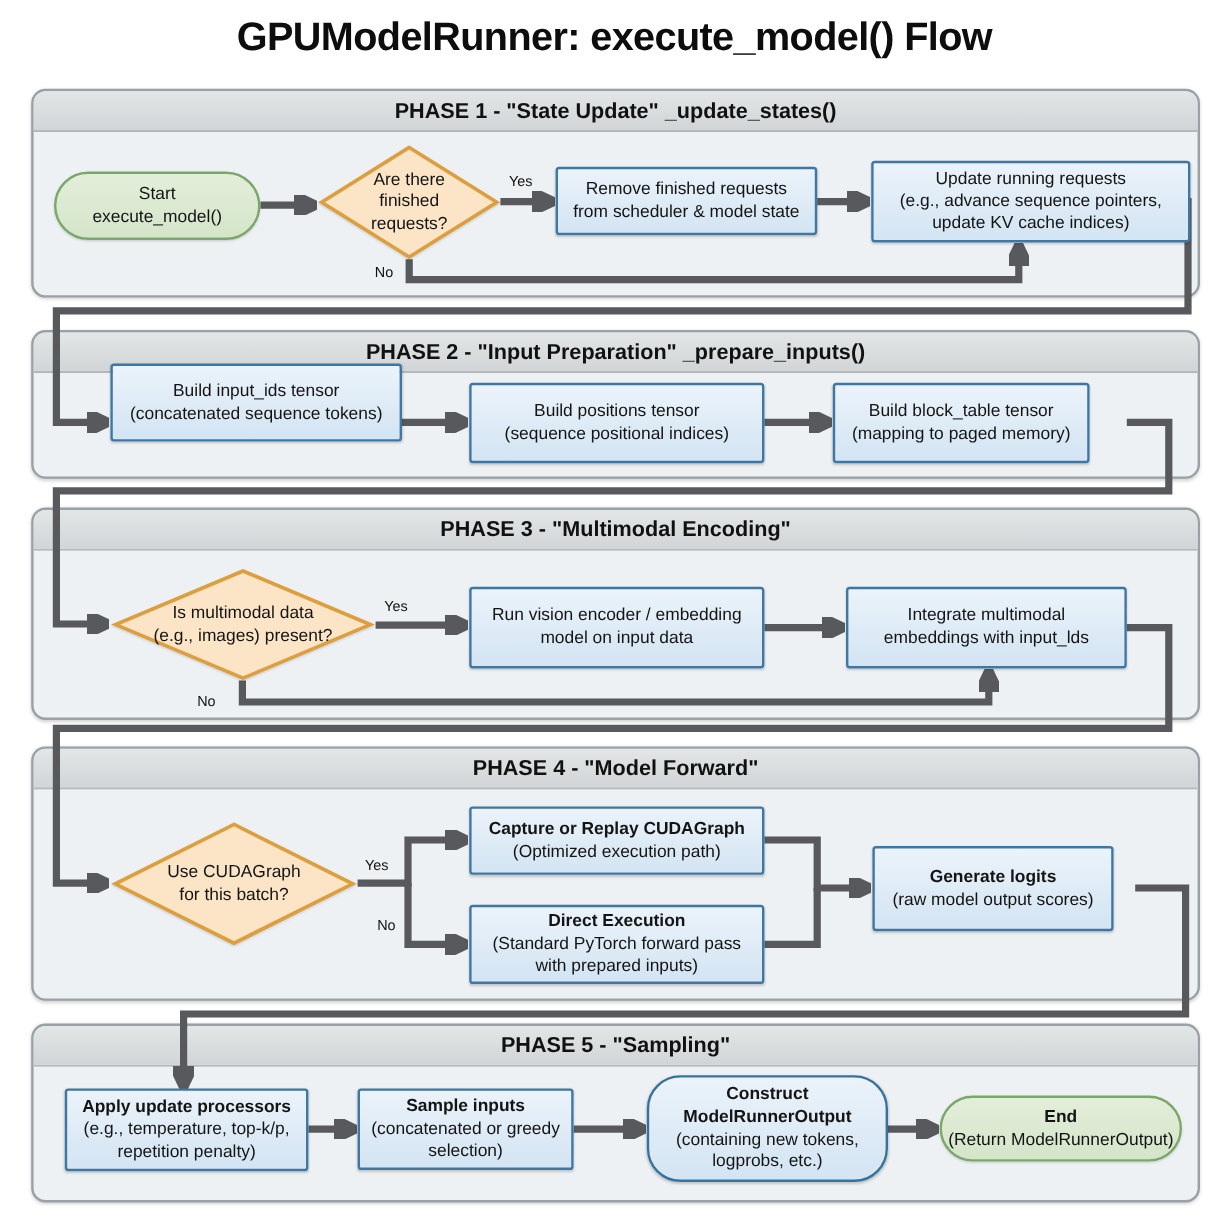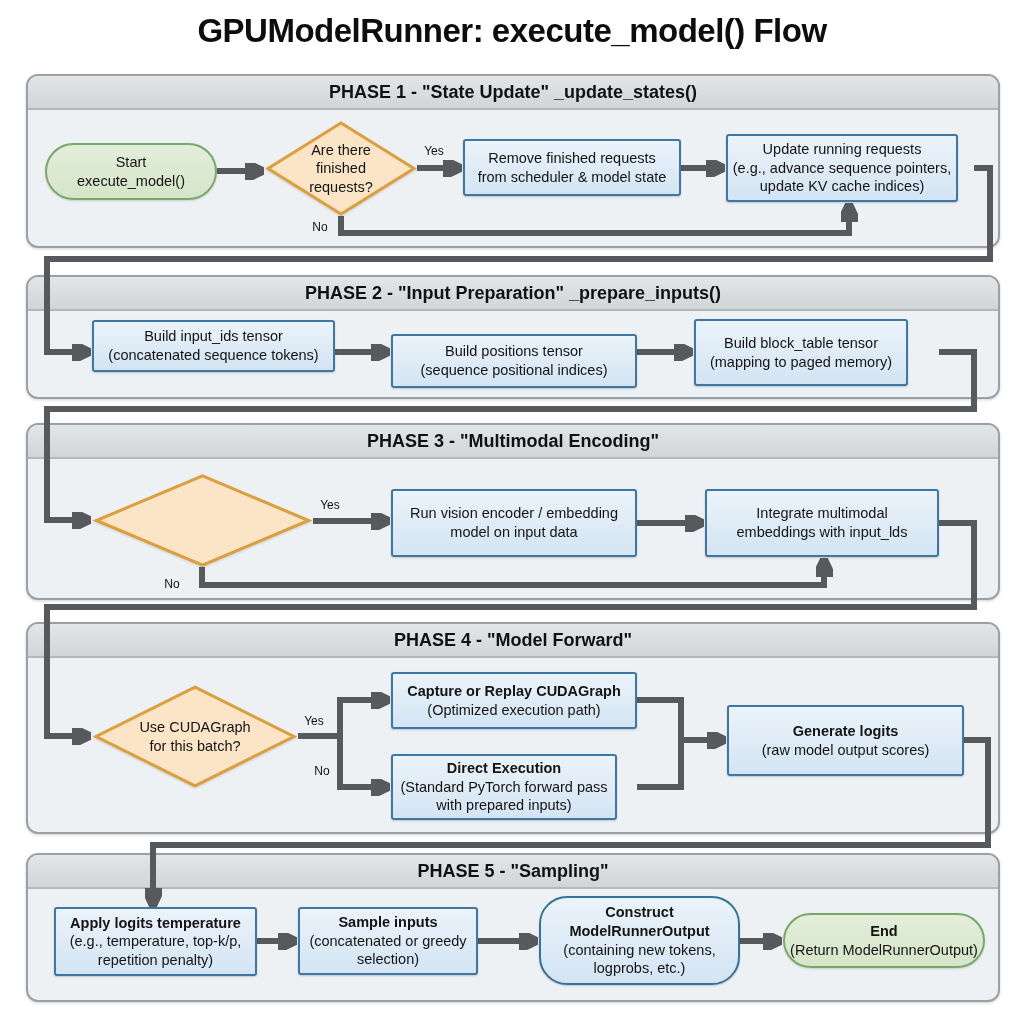--- a/index.html
+++ b/index.html
@@ -114,46 +114,50 @@
     <span class="ln">finished</span>
     <span class="ln">requests?</span>
   </div>
 </div>
 
 <div class="node box" style="left:463px;top:139px;width:218px;height:57px">
   <span class="ln">Remove finished requests</span>
   <span class="ln">from scheduler &amp; model state</span>
 </div>
 
-<div class="node box" style="left:726px;top:134px;width:232px;height:68px">
+<div class="node box" style="left:726px;top:134px;width:266px;height:68px">
   <span class="ln">Update running requests</span>
   <span class="ln">(e.g., advance sequence pointers,</span>
   <span class="ln">update KV cache indices)</span>
 </div>
 
 <span class="elabel" style="left:434px;top:151px">Yes</span>
 <span class="elabel" style="left:320px;top:227px">No</span>
 
-<div class="node box" style="left:92px;top:320px;width:243px;height:52px">
+<div class="node box" style="left:92px;top:303px;width:243px;height:65px">
   <span class="ln">Build input_ids tensor</span>
   <span class="ln">(concatenated sequence tokens)</span>
 </div>
-<div class="node box" style="left:391px;top:334px;width:246px;height:54px">
+<div class="node box" style="left:391px;top:319px;width:246px;height:67px">
   <span class="ln">Build positions tensor</span>
   <span class="ln">(sequence positional indices)</span>
 </div>
 <div class="node box" style="left:694px;top:319px;width:214px;height:67px">
   <span class="ln">Build block_table tensor</span>
   <span class="ln">(mapping to paged memory)</span>
 </div>
 
 <div class="node diamond" style="left:92px;top:474px;width:221px;height:93px">
   <svg class="dshape" viewBox="0 0 100 100" preserveAspectRatio="none">
     <polygon points="50,2 98,50 50,98 2,50" fill="#fbe5c6" stroke="#dd9e3e" stroke-width="3" vector-effect="non-scaling-stroke"></polygon>
   </svg>
+  <div class="dtext">
+    <span class="ln">Is multimodal data</span>
+    <span class="ln">(e.g., images) present?</span>
+  </div>
 </div>
 
 <div class="node box" style="left:391px;top:489px;width:246px;height:68px">
   <span class="ln">Run vision encoder / embedding</span>
   <span class="ln">model on input data</span>
 </div>
 <div class="node box" style="left:705px;top:489px;width:234px;height:68px">
   <span class="ln">Integrate multimodal</span>
   <span class="ln">embeddings with input_lds</span>
 </div>
@@ -168,35 +172,35 @@
   <div class="dtext">
     <span class="ln">Use CUDAGraph</span>
     <span class="ln">for this batch?</span>
   </div>
 </div>
 
 <div class="node box" style="left:391px;top:672px;width:246px;height:57px">
   <span class="ln b">Capture or Replay CUDAGraph</span>
   <span class="ln">(Optimized execution path)</span>
 </div>
-<div class="node box" style="left:391px;top:754px;width:226px;height:66px">
+<div class="node box" style="left:391px;top:754px;width:246px;height:66px">
   <span class="ln b">Direct Execution</span>
   <span class="ln">(Standard PyTorch forward pass</span>
   <span class="ln">with prepared inputs)</span>
 </div>
-<div class="node box" style="left:727px;top:705px;width:237px;height:71px">
+<div class="node box" style="left:727px;top:705px;width:201px;height:71px">
   <span class="ln b">Generate logits</span>
   <span class="ln">(raw model output scores)</span>
 </div>
 
 <span class="elabel" style="left:314px;top:721px">Yes</span>
 <span class="elabel" style="left:322px;top:771px">No</span>
 
 <div class="node box" style="left:54px;top:907px;width:203px;height:69px">
-  <span class="ln b">Apply logits temperature</span>
+  <span class="ln b">Apply update processors</span>
   <span class="ln">(e.g., temperature, top-k/p,</span>
   <span class="ln">repetition penalty)</span>
 </div>
 <div class="node box" style="left:298px;top:907px;width:180px;height:68px">
   <span class="ln b">Sample inputs</span>
   <span class="ln">(concatenated or greedy</span>
   <span class="ln">selection)</span>
 </div>
 <div class="node box rbox" style="left:539px;top:896px;width:201px;height:89px">
   <span class="ln b">Construct</span>

